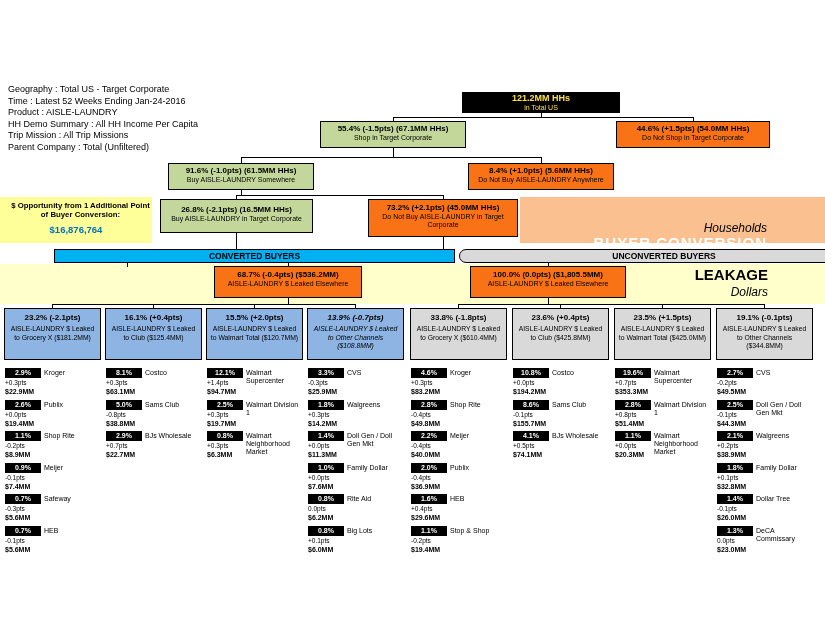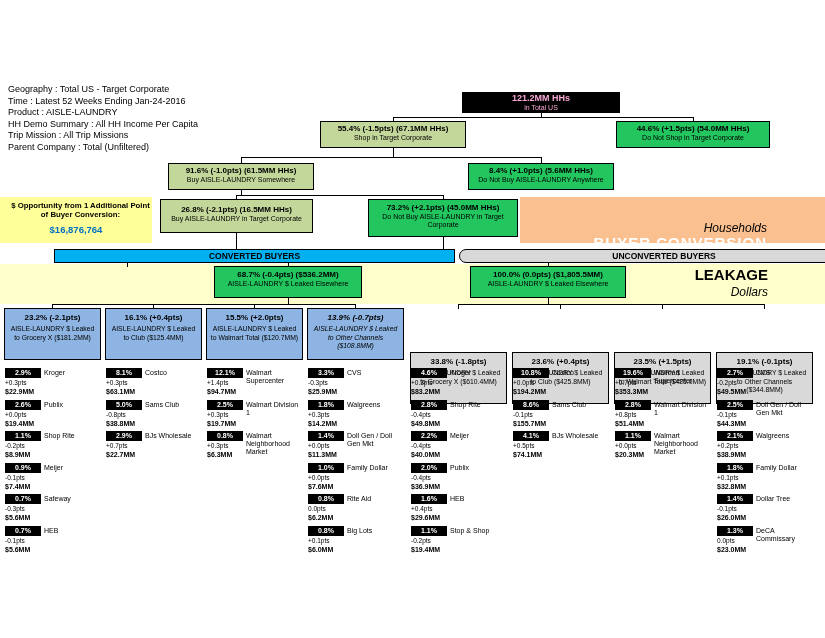--- a/index.html
+++ b/index.html
@@ -4,44 +4,44 @@
 <style>
   *{margin:0;padding:0;box-sizing:border-box;}
   body{background:#fff;font-family:"Liberation Sans",sans-serif;color:#000;}
   #stage{position:relative;width:825px;height:638px;background:#fff;overflow:hidden;}
   #wires{position:absolute;left:0;top:0;z-index:1;}
   .band{position:absolute;z-index:0;}
   .meta{position:absolute;left:8px;top:84px;font-size:9px;line-height:11.6px;z-index:2;}
   .node{position:absolute;border:1px solid #000;text-align:center;padding-top:2px;z-index:2;background:#fff;}
   .node .nl1{font-weight:bold;font-size:8px;line-height:9.5px;}
   .node .nl2{font-size:7px;line-height:8.5px;}
-  .black{background:#000;color:#f9a8d4;}
+  .black{background:#000;color:#fde047;}
   .black .nl1{font-size:9px;}
   .green{background:#c4d79b;}
-  .pink{background:#22c55e;}
+  .pink{background:#f97316;}
   .opp{position:absolute;left:0;top:197px;width:152px;height:46px;background:#ffff99;text-align:center;padding-top:4px;z-index:2;}
   .opp .o1{font-weight:bold;font-size:7.8px;line-height:9.3px;padding-left:9px;}
   .opp .ov{color:#0070c0;font-weight:bold;font-size:9.5px;margin-top:4px;}
   .orange{left:520px;top:197px;width:305px;height:46px;background:#fac090;}
   .bc-title{position:absolute;right:58px;top:202px;font-size:15px;font-weight:bold;color:#fff;letter-spacing:1px;z-index:2;margin-top:32px;}
   .bc-sub{position:absolute;right:58px;top:221px;font-size:12px;font-style:italic;z-index:2;}
   .bar{position:absolute;top:249px;height:14px;border:1px solid #000;font-weight:bold;font-size:8.5px;text-align:center;line-height:12px;z-index:2;margin-left:48px;}
   .bar-conv{left:6px;width:401px;background:#00b0f0;}
   .bar-unconv{left:411px;width:410px;background:#d9d9d9;border-radius:7px;}
   .yellowband{left:0;top:264px;width:825px;height:40px;background:#ffffcc;}
   .sum{position:absolute;top:266px;height:32px;border:1px solid #000;text-align:center;padding-top:3px;z-index:2;}
   .sum .nl1{font-weight:bold;font-size:8px;line-height:9.5px;}
   .sum .nl2{font-size:7px;line-height:8.5px;}
   .lk-title{position:absolute;right:57px;top:266px;font-size:15px;font-weight:bold;z-index:2;}
   .lk-sub{position:absolute;right:57px;top:285px;font-size:12px;font-style:italic;z-index:2;}
   .chan{position:absolute;top:308px;width:97px;height:52px;border:1px solid #000;text-align:center;padding:4px 1px 0;z-index:2;}
   .chan .c1{font-weight:bold;font-size:8px;line-height:10px;margin-bottom:2px;}
   .chan .c2{font-size:6.8px;line-height:8.5px;}
   .blue{background:#8db4e2;}
-  .gray{background:#d9d9d9;margin-top:44px;}
+  .gray{background:#d9d9d9;}
   .col{position:absolute;top:368px;width:98px;z-index:2;}
   .entry{display:flex;gap:3px;margin-bottom:3px;}
   .eleft{flex:0 0 36px;width:36px;}
   .badge{background:#000;color:#fff;font-size:7px;font-weight:bold;text-align:center;padding:1px 0;line-height:8px;}
   .epts{font-size:6.5px;line-height:8px;margin-top:1px;}
   .eusd{font-size:7px;font-weight:bold;line-height:8.5px;margin-top:1px;}
   .ename{font-size:7px;line-height:8px;padding-top:1px;width:56px;}
 </style>
 </head>
 <body>

